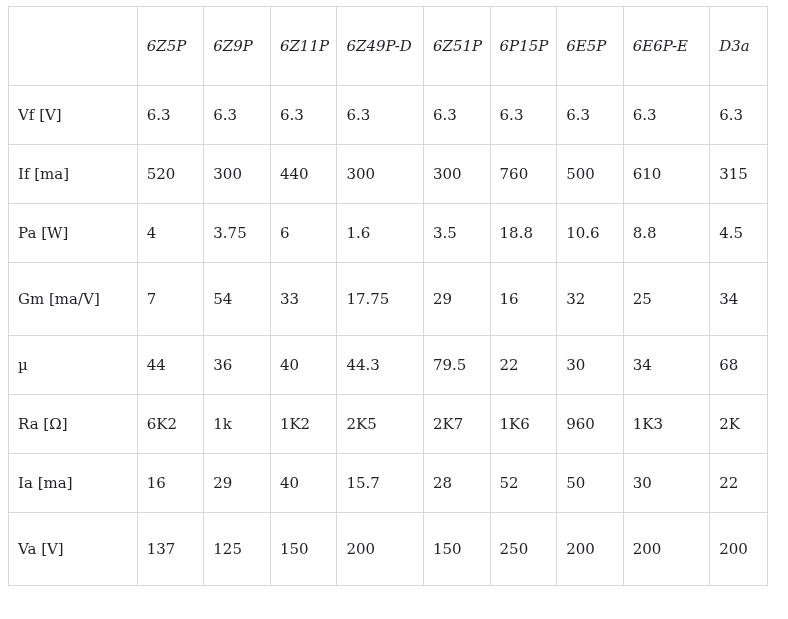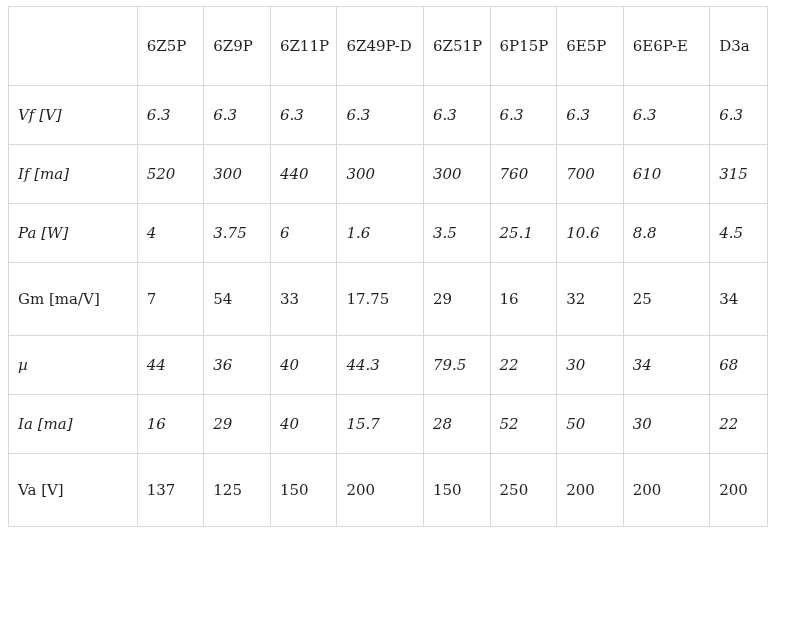--- a/index.html
+++ b/index.html
@@ -33,22 +33,22 @@
     word-wrap: break-word;
     overflow-wrap: break-word;
   }
   
   #spec-table col.c-label { width: 116px; }
   #spec-table col.c-n     { width: 60px; }
   #spec-table col.c-w     { width: 78px; }
   #spec-table col.c-last  { width: 52px; }
 
   .row-tall td { height: 56px; }
-  .row-norm td { height: 42px; font-style: italic; }
-  .row-head td { height: 62px; vertical-align: top; }
+  .row-norm td { height: 42px; }
+  .row-head td { height: 62px; vertical-align: top; font-style: italic; }
   .row-head td { padding-top: 10px; }
 </style>
 </head>
 <body>
 
 <table id="spec-table">
   <colgroup>
     <col class="c-label">
     <col class="c-n">
     <col class="c-n">
@@ -88,33 +88,33 @@
     </tr>
 
     <tr class="row-norm">
       <td>If [ma]</td>
       <td>520</td>
       <td>300</td>
       <td>440</td>
       <td>300</td>
       <td>300</td>
       <td>760</td>
-      <td>700</td>
+      <td>500</td>
       <td>610</td>
       <td>315</td>
     </tr>
 
     <tr class="row-norm">
       <td>Pa [W]</td>
       <td>4</td>
       <td>3.75</td>
       <td>6</td>
       <td>1.6</td>
       <td>3.5</td>
-      <td>25.1</td>
+      <td>18.8</td>
       <td>10.6</td>
       <td>8.8</td>
       <td>4.5</td>
     </tr>
 
     <tr class="row-tall">
       <td>Gm [ma/V]</td>
       <td>7</td>
       <td>54</td>
       <td>33</td>
@@ -132,20 +132,32 @@
       <td>36</td>
       <td>40</td>
       <td>44.3</td>
       <td>79.5</td>
       <td>22</td>
       <td>30</td>
       <td>34</td>
       <td>68</td>
     </tr>
 
+    <tr class="row-norm">
+      <td>Ra [Ω]</td>
+      <td>6K2</td>
+      <td>1k</td>
+      <td>1K2</td>
+      <td>2K5</td>
+      <td>2K7</td>
+      <td>1K6</td>
+      <td>960</td>
+      <td>1K3</td>
+      <td>2K</td>
+    </tr>
 
     <tr class="row-norm">
       <td>Ia [ma]</td>
       <td>16</td>
       <td>29</td>
       <td>40</td>
       <td>15.7</td>
       <td>28</td>
       <td>52</td>
       <td>50</td>

